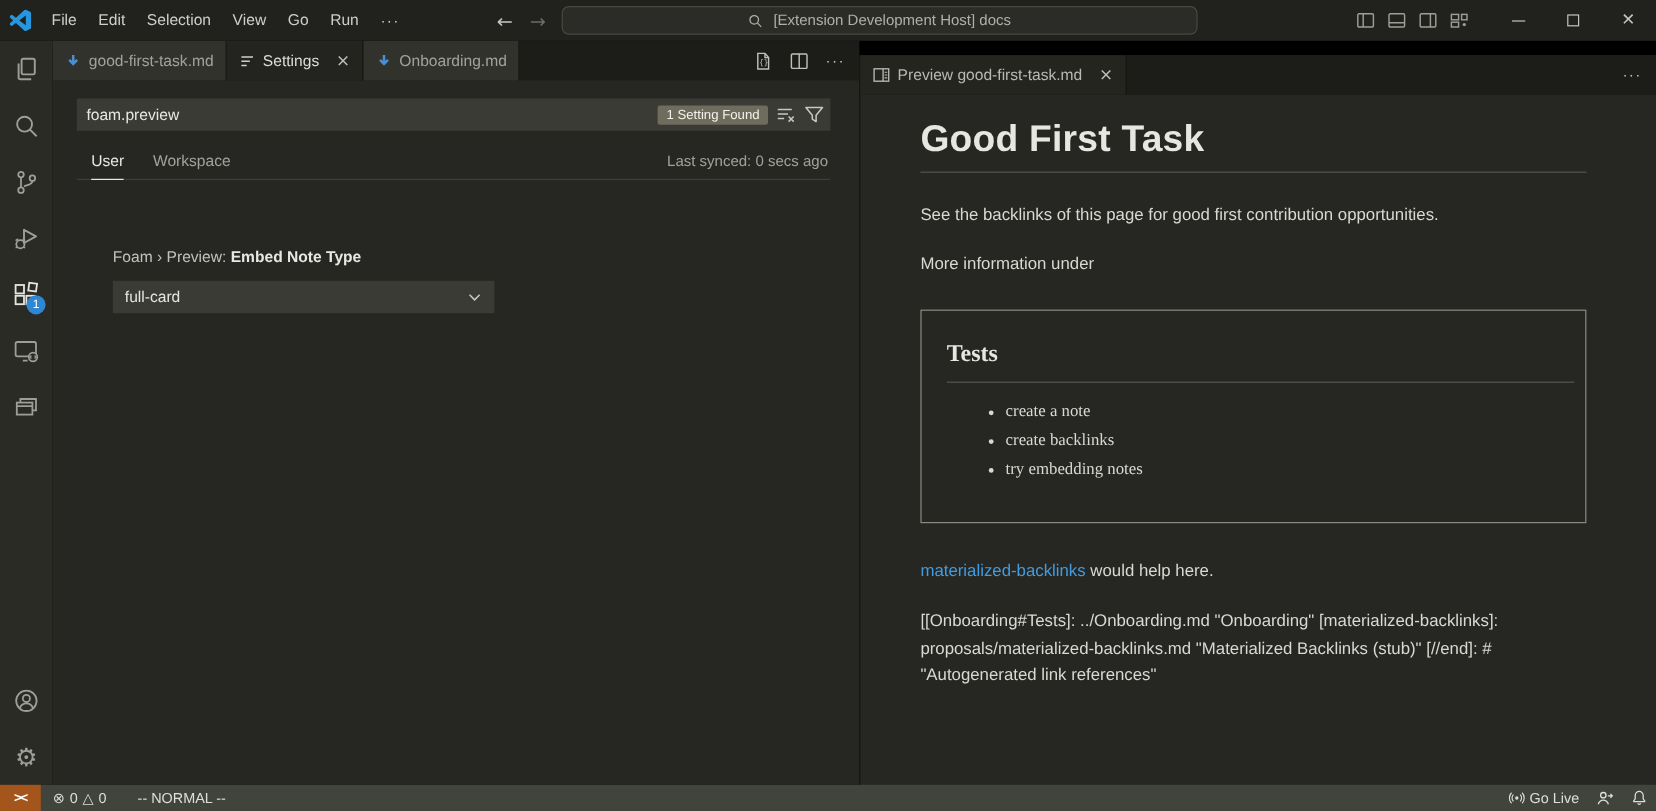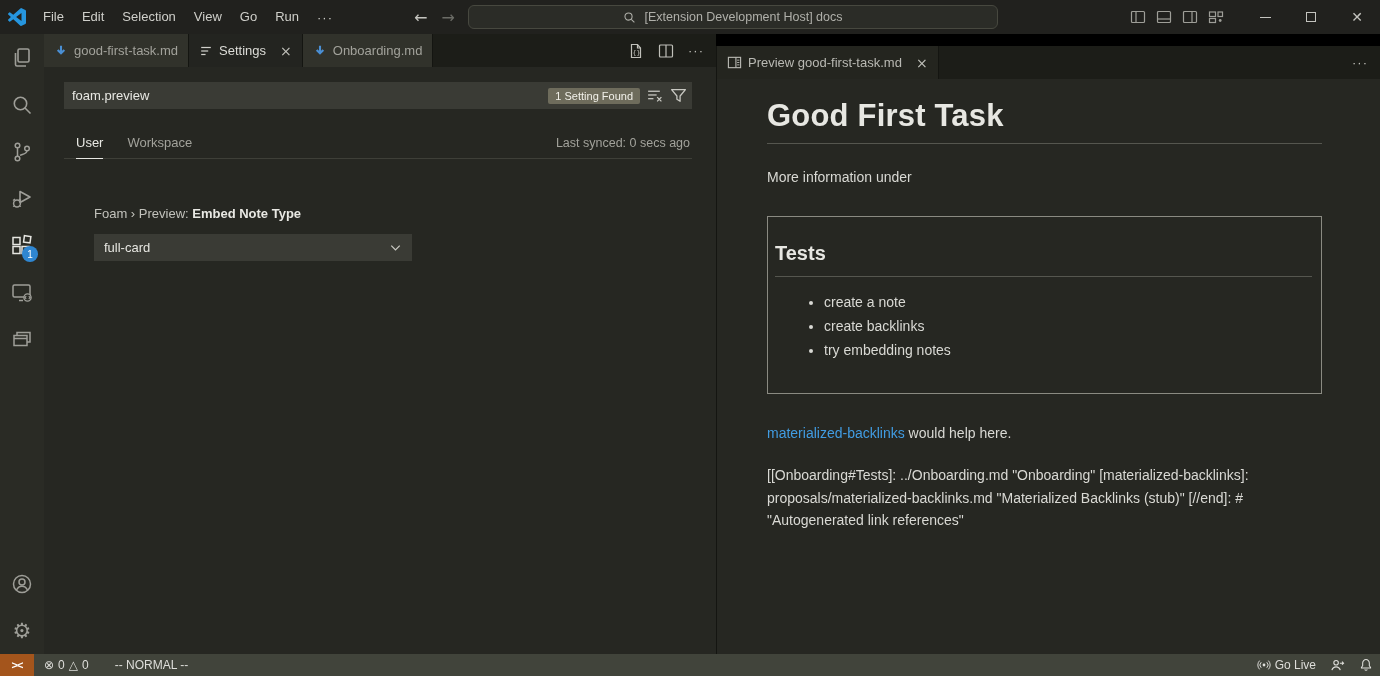--- a/index.html
+++ b/index.html
@@ -52,38 +52,38 @@
   .editor-actions{margin-left:auto;display:flex;align-items:center;gap:14px;padding-right:12px;color:#c0c0ba;}
   .dots{letter-spacing:1px;color:#c0c0ba;}
 
   
   #settings-body{position:relative;height:587px;}
   #settings-search{position:absolute;left:20px;top:15px;width:628px;height:27px;background:var(--bg-input);
     display:flex;align-items:center;padding:0 5px 0 8px;color:#e8e8e3;}
   #settings-search .value{flex:1;font-size:13px;}
   .result-badge{background:var(--bg-badge);color:#f2f1ea;font-size:11px;padding:2px 7px;border-radius:2px;margin-right:6px;white-space:nowrap;}
   .search-icons{display:flex;gap:7px;color:#c8c8c2;}
-  #settings-tabs{position:absolute;left:20px;top:56px;width:628px;height:36px;border-bottom:1px solid var(--line);
+  #settings-tabs{position:absolute;left:20px;top:47px;width:628px;height:36px;border-bottom:1px solid var(--line);
     display:flex;align-items:flex-end;gap:24px;padding:0 0 8px 12px;}
   .s-tab{font-size:13px;color:#a2a29b;position:relative;}
   .s-tab.active{color:#e8e8e3;}
   .s-tab.active:after{content:"";position:absolute;left:0;right:0;bottom:-9px;height:1.5px;background:#e8e8e3;}
   #sync-status{margin-left:auto;color:#a2a29b;font-size:12.5px;padding-right:2px;}
   #setting-row{position:absolute;left:50px;top:139px;}
   .setting-label{font-size:13px;color:#c2c2bc;}
   .setting-label b{color:#e8e8e3;font-weight:700;}
   #setting-select{margin-top:13px;width:318px;height:27px;background:var(--bg-input);display:flex;align-items:center;
     justify-content:space-between;padding:0 9px 0 10px;color:#e6e6e1;font-size:13px;}
 
   
   #preview-body{position:relative;height:587px;padding:19px 58px 0 50px;font-size:14px;color:var(--fg);}
   #preview-body h1{font-size:31px;font-weight:700;color:var(--fg-bright);padding-bottom:9px;border-bottom:1px solid #55564f;letter-spacing:.2px;}
   .p1{margin-top:26px;}
   .p2{margin-top:25px;}
-  #embed-card{margin-top:31px;border:1px solid #8a8a82;padding:25px 9px 27px 7px;}
+  #embed-card{margin-top:31px;border:1px solid #8a8a82;padding:25px 9px 27px 21px;font-family:Liberation Serif, serif;}
   #embed-card h2{font-size:20px;font-weight:700;color:var(--fg-bright);padding-bottom:11px;border-bottom:1px solid #55564f;}
   #embed-card ul{margin:17px 0 0 0;padding-left:49px;}
   #embed-card li{margin-bottom:8px;}
   .p-link{margin-top:31px;}
   .p-link a{color:var(--accent-link);text-decoration:none;}
   .p-refs{margin-top:23px;line-height:22.5px;max-width:560px;}
 
   
   #statusbar{left:0;top:654px;width:1380px;height:22px;background:var(--bg-statusbar);display:flex;align-items:center;
     color:#dededa;font-size:12px;}
@@ -305,20 +305,21 @@
       <span>Preview good-first-task.md</span>
       <span class="close glyph">×</span>
     </div>
     <div class="editor-actions">
       <span class="dots">···</span>
     </div>
   </div>
 
   <div id="preview-body">
     <h1>Good First Task</h1>
+    <p class="p1">See the backlinks of this page for good first contribution opportunities.</p>
     <p class="p2">More information under</p>
 
     <div id="embed-card">
       <h2>Tests</h2>
       <ul>
         <li>create a note</li>
         <li>create backlinks</li>
         <li>try embedding notes</li>
       </ul>
     </div>

